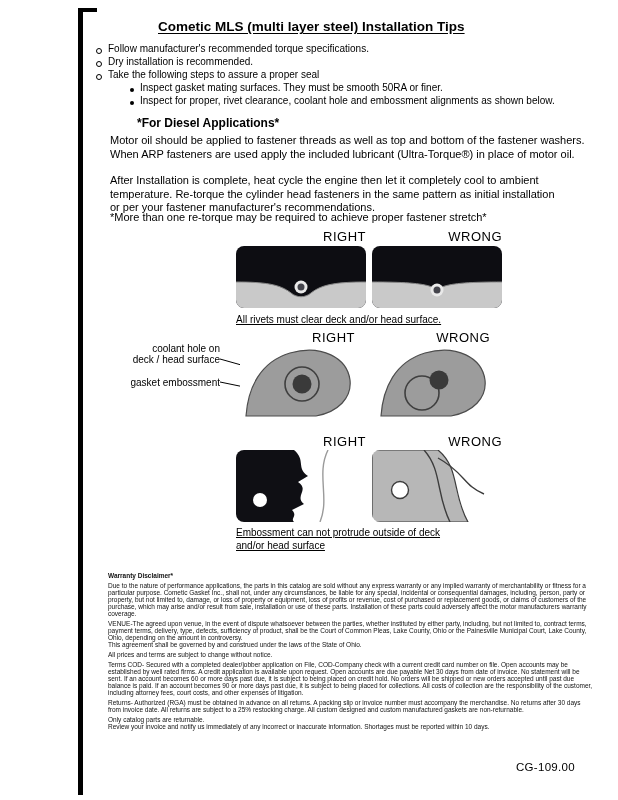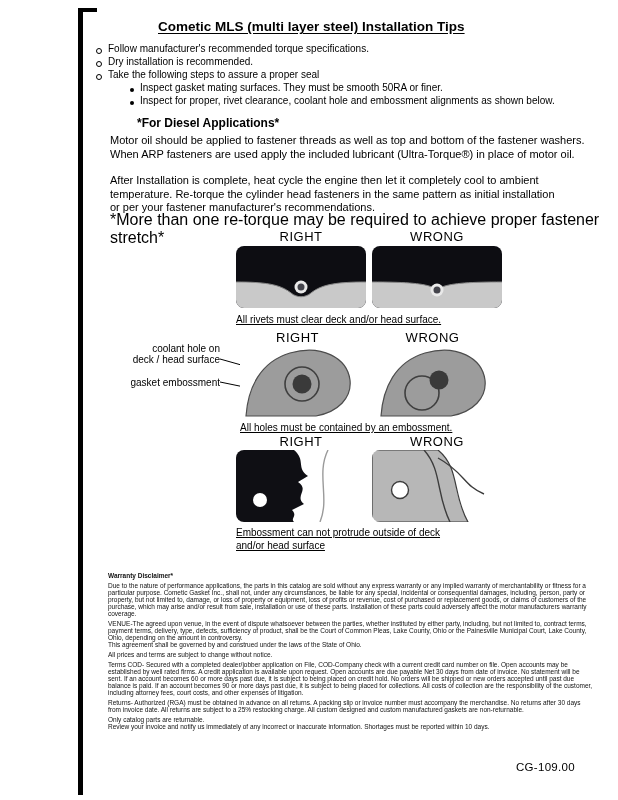--- a/index.html
+++ b/index.html
@@ -12,23 +12,23 @@
          text-underline-offset:2px;white-space:nowrap;margin-left:48px;}
   .tips{left:96px;top:42px;width:505px;}
   .tip{display:flex;align-items:center;height:13px;white-space:nowrap;font-size:10px;}
   .tip.sub{margin-left:34px;}
   .odot{width:4px;height:4px;border:1px solid #000;border-radius:50%;margin:4px 6px 0 0;flex:none;}
   .dot{width:4px;height:4px;background:#000;border-radius:50%;margin:4px 6px 0 0;flex:none;}
   .diesel-h{left:110px;top:116px;font-size:12px;font-weight:bold;margin-left:27px;}
   .body-par{font-size:11px;line-height:13.5px;width:500px;}
   .p1{left:110px;top:134px;}
   .p2{left:110px;top:174px;}
-  .note{left:110px;top:211px;font-size:16px;}
+  .note{left:110px;top:211px;font-size:11px;}
   .preline{white-space:pre-line;}
-  .dhead{font-size:13px;letter-spacing:.5px;text-align:center;}
+  .dhead{font-size:13px;letter-spacing:.5px;text-align:right;}
   .caption{font-size:10px;line-height:13px;text-decoration:underline;}
   .panel{border-radius:8px;overflow:hidden;line-height:0;}
   .sm-label{font-size:10px;line-height:11px;text-align:right;}
   .warranty{left:108px;top:572px;width:486px;font-size:6.5px;line-height:7px;color:#111;}
   .warranty .whead{font-weight:bold;margin-bottom:3px;}
   .warranty .wpar{margin-bottom:3px;white-space:pre-line;}
   .code{left:516px;top:761px;font-size:11.5px;letter-spacing:.3px;}
   svg{display:block;}
 </style>
 </head>
@@ -116,21 +116,20 @@
     </svg>
   </div>
   <div class="abs panel" style="left:375px;top:346px;width:115px;height:72px;">
     <svg width="115" height="72" viewBox="0 0 115 72">
       <rect width="115" height="72" fill="#ffffff"></rect>
       <path d="M6,70 C8,42 20,16 50,7 C82,-2 107,12 110,34 C112,52 98,66 76,70 Z" fill="#9c9c9c" stroke="#4d4d4d" stroke-width="1.2"></path>
       <circle cx="47" cy="47" r="17" fill="none" stroke="#3f3f3f" stroke-width="1.6"></circle>
       <circle cx="64" cy="34" r="9.5" fill="#3a3a3a"></circle>
     </svg>
   </div>
-  <div class="abs caption" style="left:240px;top:421px;">All holes must be contained by an embossment.</div>
 
   <div class="abs dhead" style="left:236px;top:434px;width:130px;">RIGHT</div>
   <div class="abs dhead" style="left:372px;top:434px;width:130px;">WRONG</div>
 
   <div class="abs panel" style="left:236px;top:450px;width:130px;height:72px;">
     <svg width="130" height="72" viewBox="0 0 130 72">
       <rect width="130" height="72" fill="#ffffff"></rect>
       <path d="M0,0 L58,0 C70,10 60,18 72,26 L62,32 C74,40 58,46 68,54 L56,60 C62,66 54,68 58,72 L0,72 Z" fill="#0f0f14"></path>
       <circle cx="24" cy="50" r="7" fill="#ffffff"></circle>
       <path d="M92,0 C80,24 94,48 84,72" fill="none" stroke="#9a9a9a" stroke-width="1.4"></path>

